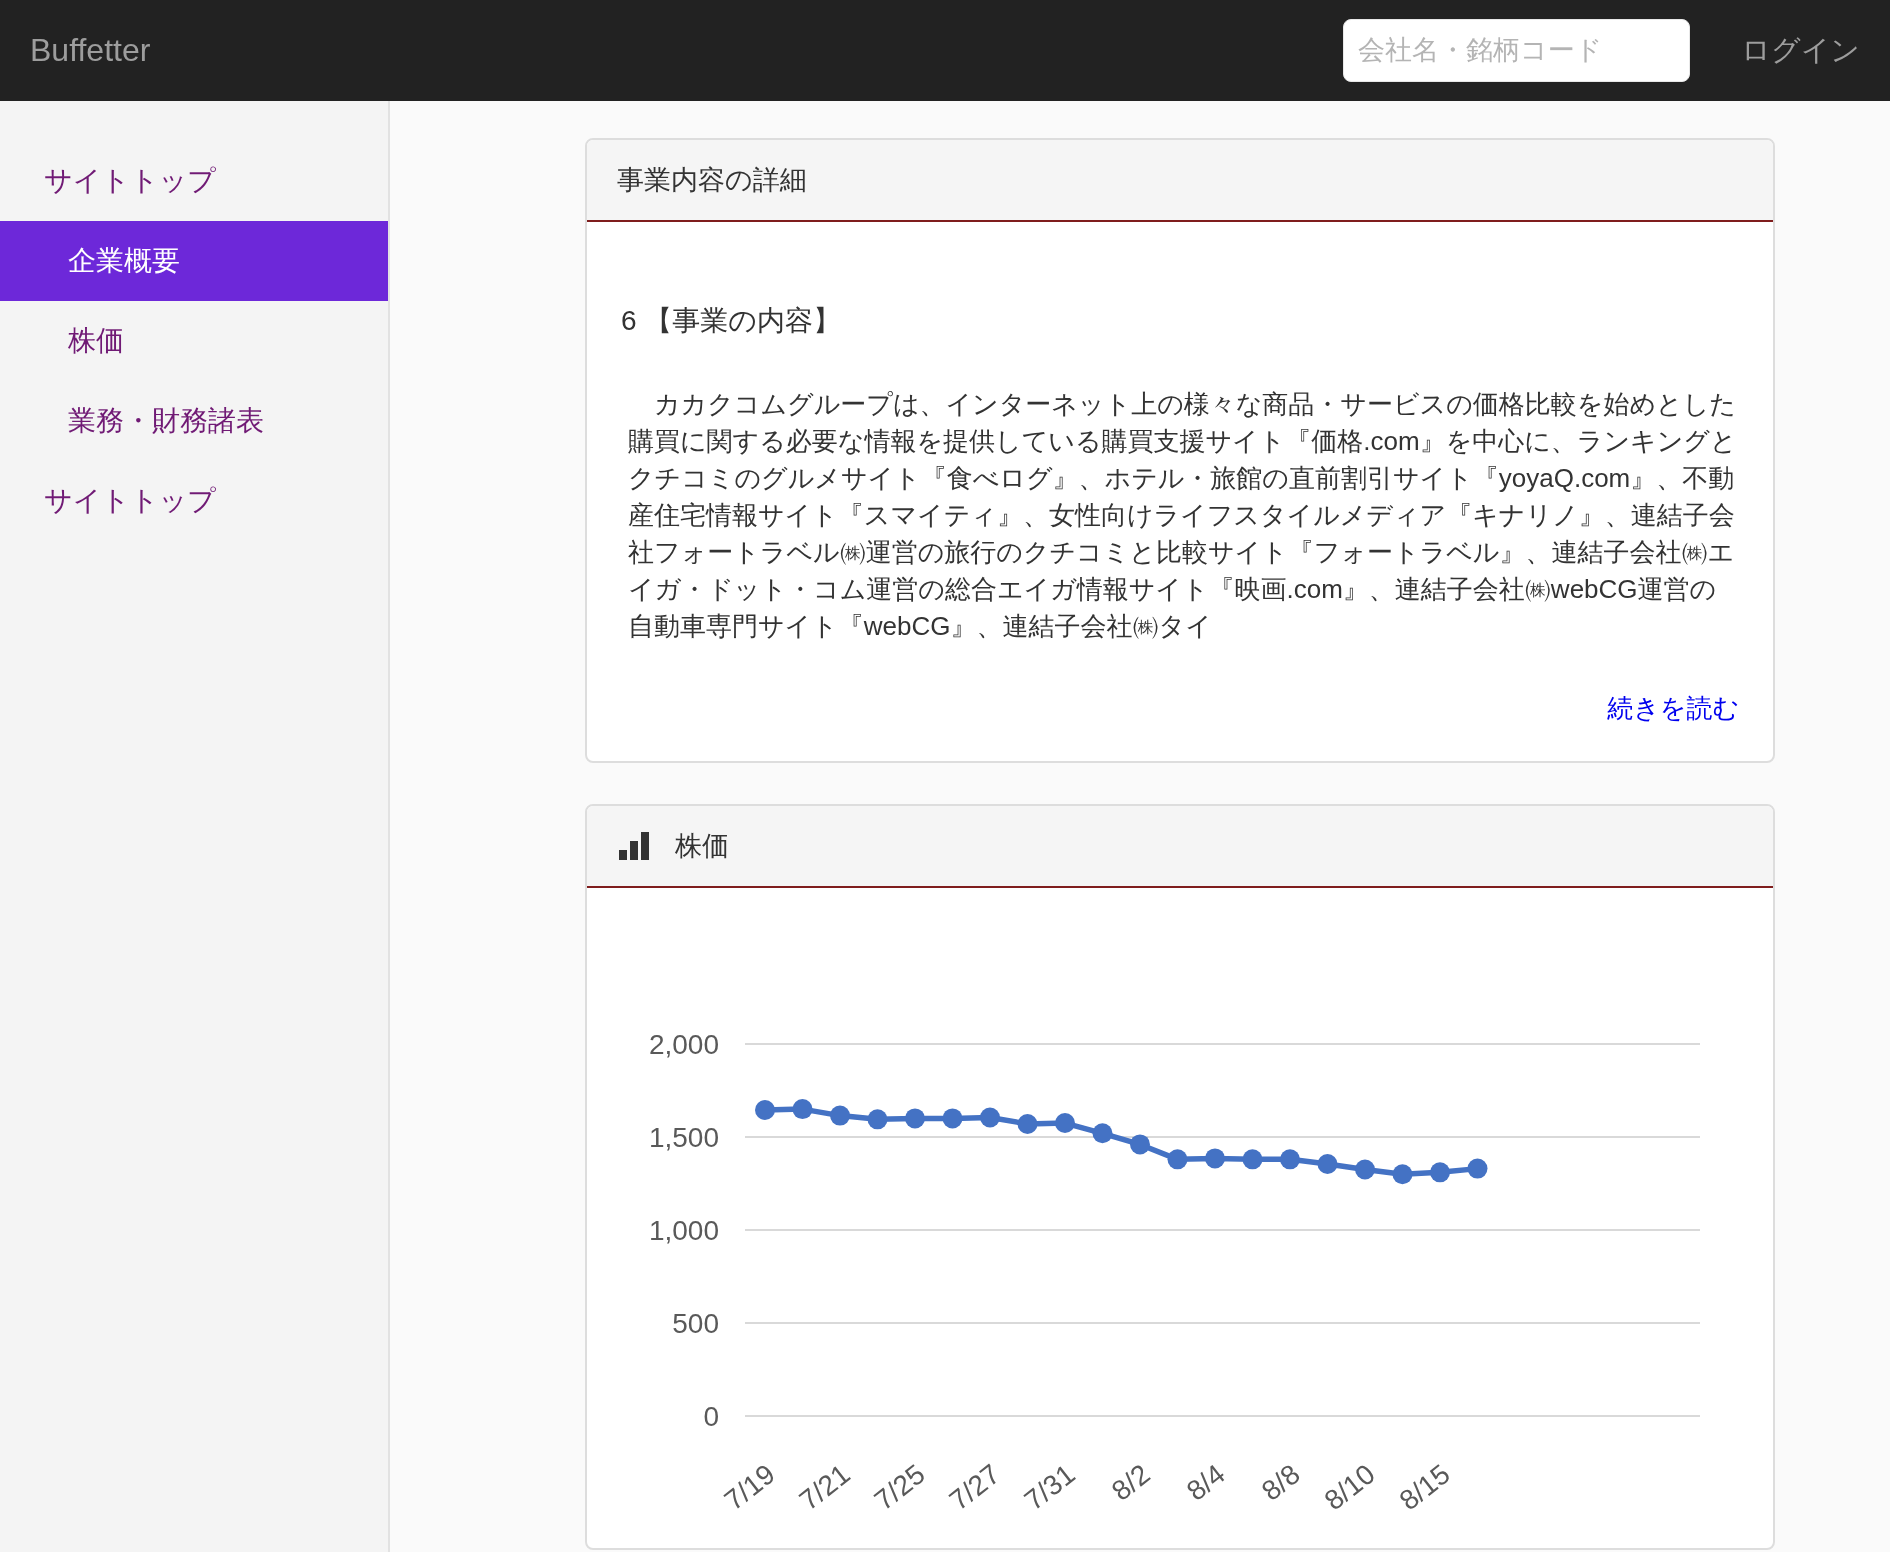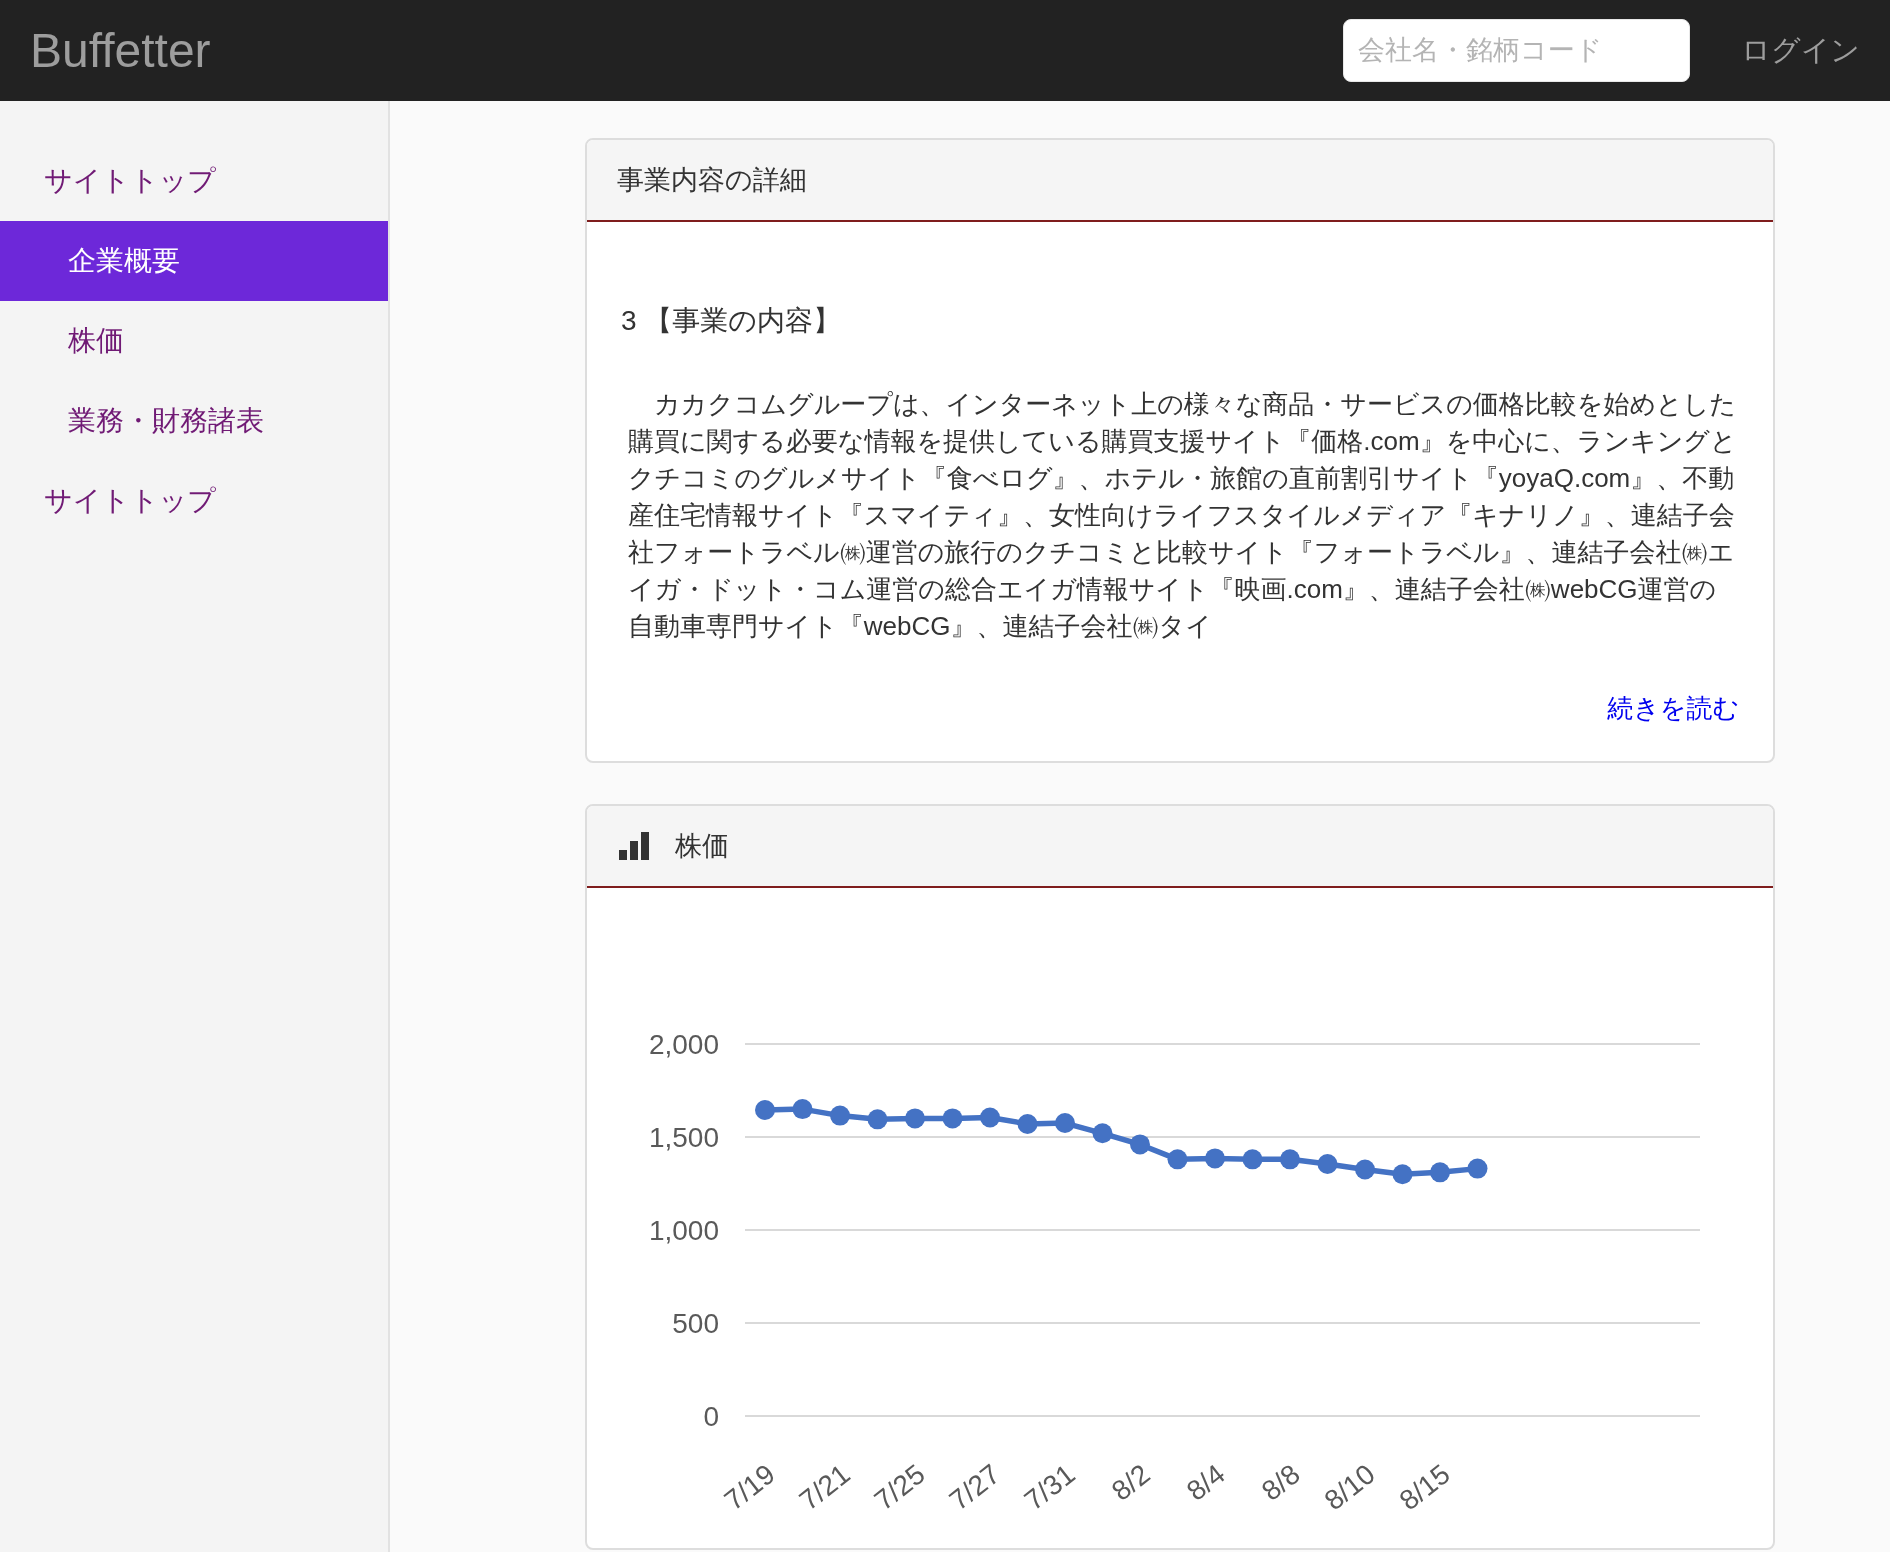--- a/index.html
+++ b/index.html
@@ -8,21 +8,21 @@
     font-family:"Liberation Sans","DejaVu Sans",sans-serif;
     background:#fafafa; color:#333; overflow:hidden; position:relative;
   }
   
   .navbar {
     position:absolute; left:0; top:0; width:1890px; height:101px;
     background:#222222;
   }
   .brand {
     position:absolute; left:30px; top:0; line-height:101px;
-    font-size:48px; color:#9d9d9d; text-decoration:none;
+    font-size:32px; color:#9d9d9d; text-decoration:none;
   }
   .nav-search {
     position:absolute; left:1343px; top:19px; width:347px; height:63px;
     border:1px solid #e8e8e8; border-radius:8px; background:#ffffff;
     padding:0 14px; font-size:27px; color:#555; outline:none;
     font-family:inherit;
   }
   .nav-search::placeholder { color:#b4b4b4; }
   .login-link {
     position:absolute; right:30px; top:0; line-height:101px;
@@ -89,21 +89,21 @@
   <a class="side-item">サイトトップ</a>
 </nav>
 
 <main class="main">
 
   <section class="card card-1">
     <div class="card-header">
       <span class="title">事業内容の詳細</span>
     </div>
     <div class="card-body-1">
-      <h4 class="section-heading">3 【事業の内容】</h4>
+      <h4 class="section-heading">6 【事業の内容】</h4>
       <p class="business-text">　カカクコムグループは、インターネット上の様々な商品・サービスの価格比較を始めとした購買に関する必要な情報を提供している購買支援サイト『価格.com』を中心に、ランキングとクチコミのグルメサイト『食べログ』、ホテル・旅館の直前割引サイト『yoyaQ.com』、不動産住宅情報サイト『スマイティ』、女性向けライフスタイルメディア『キナリノ』、連結子会社フォートラベル㈱運営の旅行のクチコミと比較サイト『フォートラベル』、連結子会社㈱エイガ・ドット・コム運営の総合エイガ情報サイト『映画.com』、連結子会社㈱webCG運営の自動車専門サイト『webCG』、連結子会社㈱タイ</p>
       <div class="read-more-row">
         <a class="read-more">続きを読む</a>
       </div>
     </div>
   </section>
 
   <section class="card card-2">
     <div class="card-header">
       <svg class="bar-chart-icon" viewBox="0 0 36 36" aria-hidden="true">

